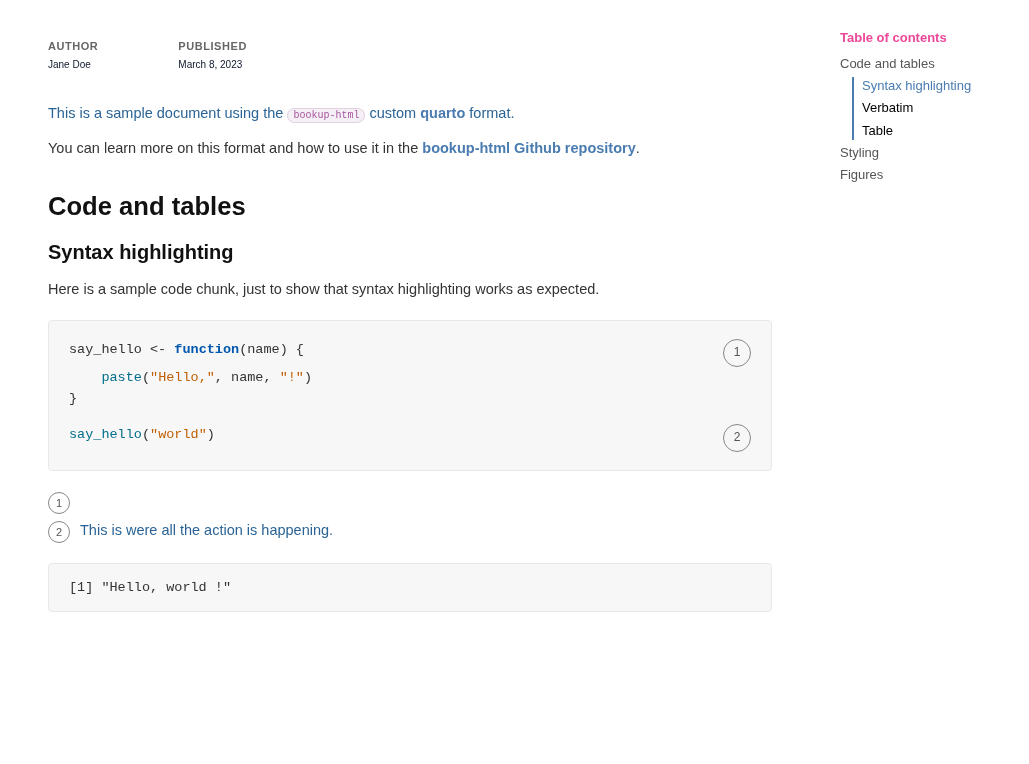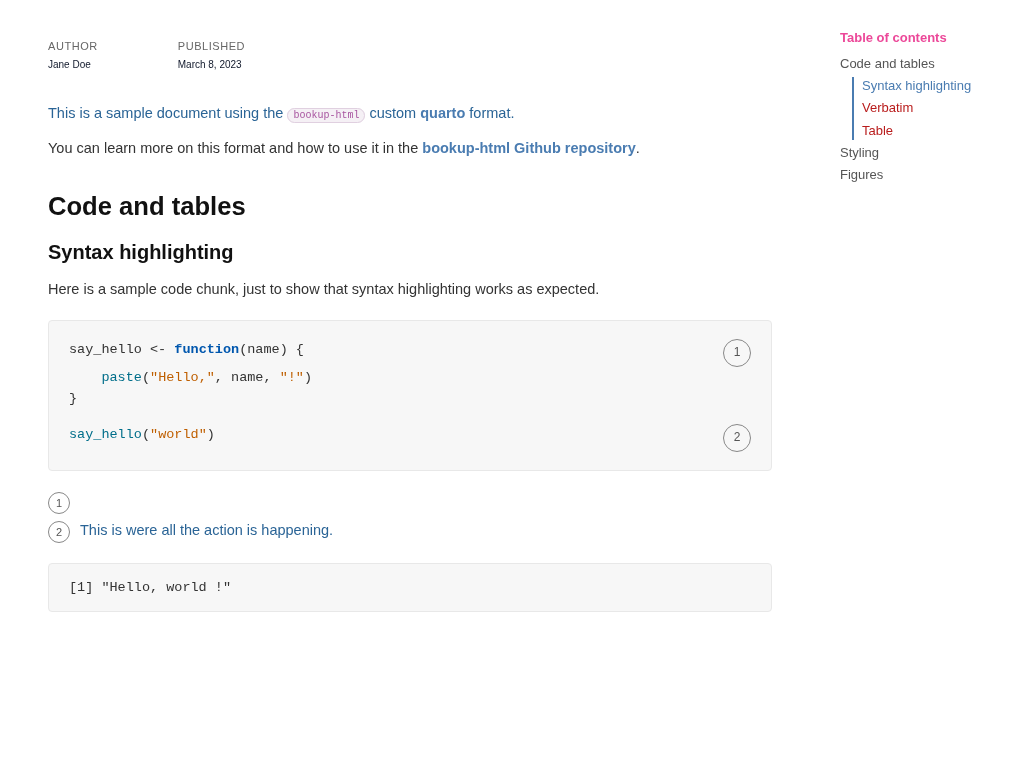--- a/index.html
+++ b/index.html
@@ -52,21 +52,21 @@
       color: #4a7cb1;
     }
 
     .toc-sub {
       margin-left: 12px;
       border-left: 2px solid #4a7cb1;
       padding-left: 8px;
     }
 
     .toc-sub .toc-item a {
-      color: #b91c1c;
+      color: #000000;
     }
 
     .toc-sub .toc-item.active a {
       color: #4a7cb1;
     }
 
     h1.doc-title {
       font-size: 2.2em;
       font-weight: 700;
       color: #111;
@@ -77,21 +77,21 @@
     .meta-grid {
       display: flex;
       gap: 80px;
       margin-bottom: 30px;
       font-family: -apple-system, BlinkMacSystemFont, 'Segoe UI', sans-serif;
     }
 
     .meta-item label {
       display: block;
       font-size: 11px;
-      font-weight: 400;
+      font-weight: 700;
       color: #666;
       letter-spacing: 0.05em;
       text-transform: uppercase;
       margin-bottom: 2px;
     }
 
     .meta-item .meta-value {
       font-size: 10px;
       color: #0f172a;
     }

